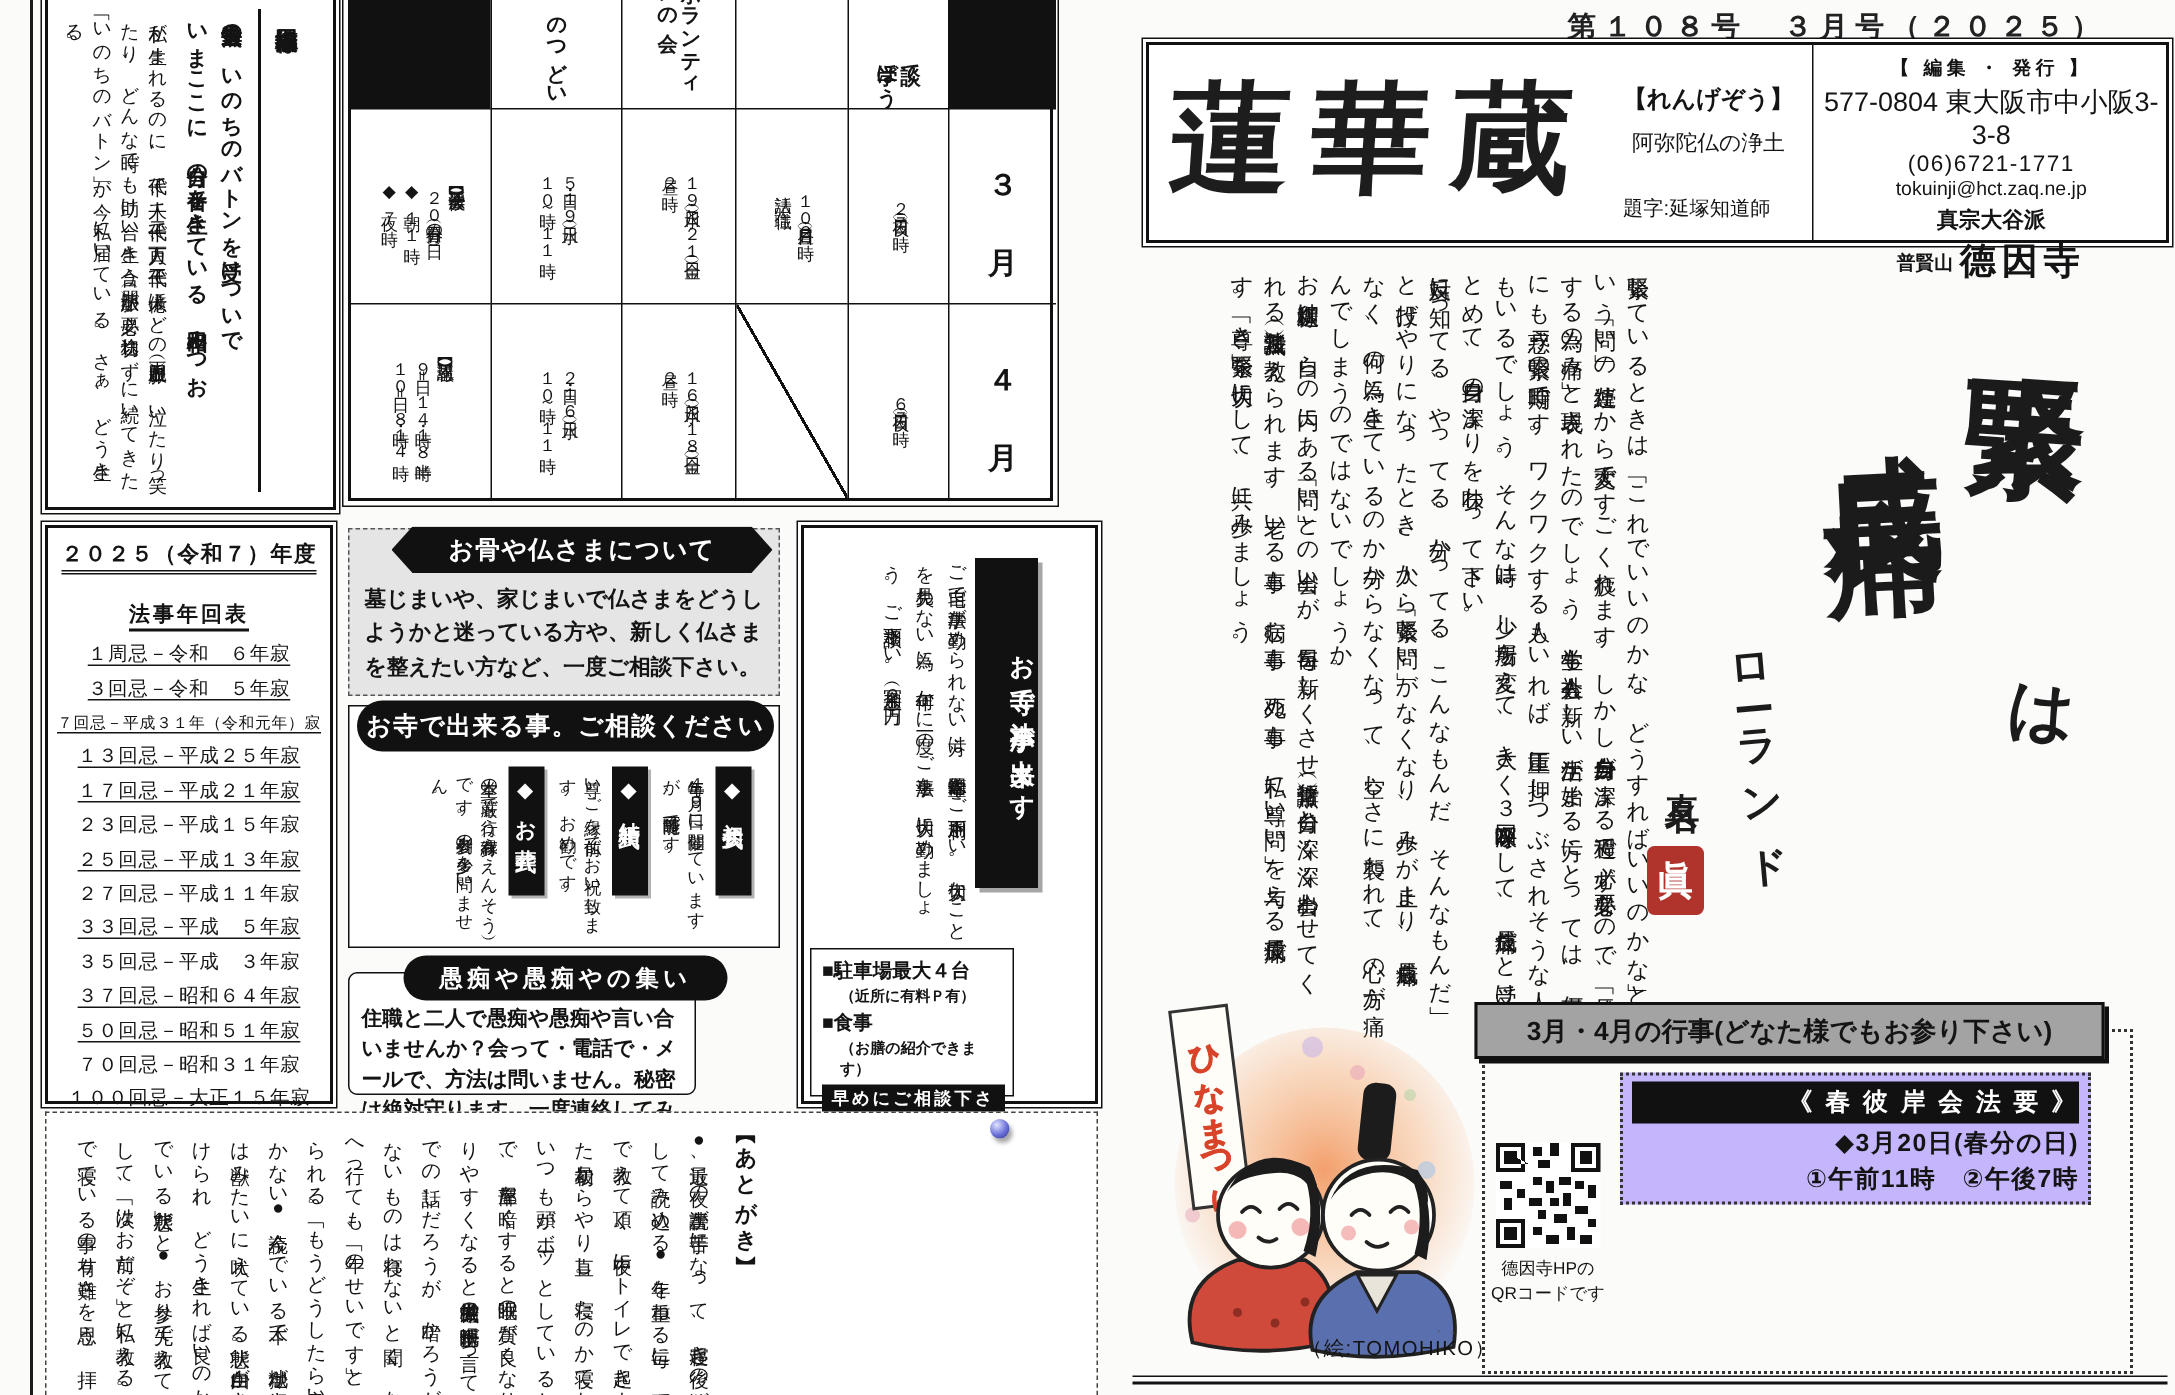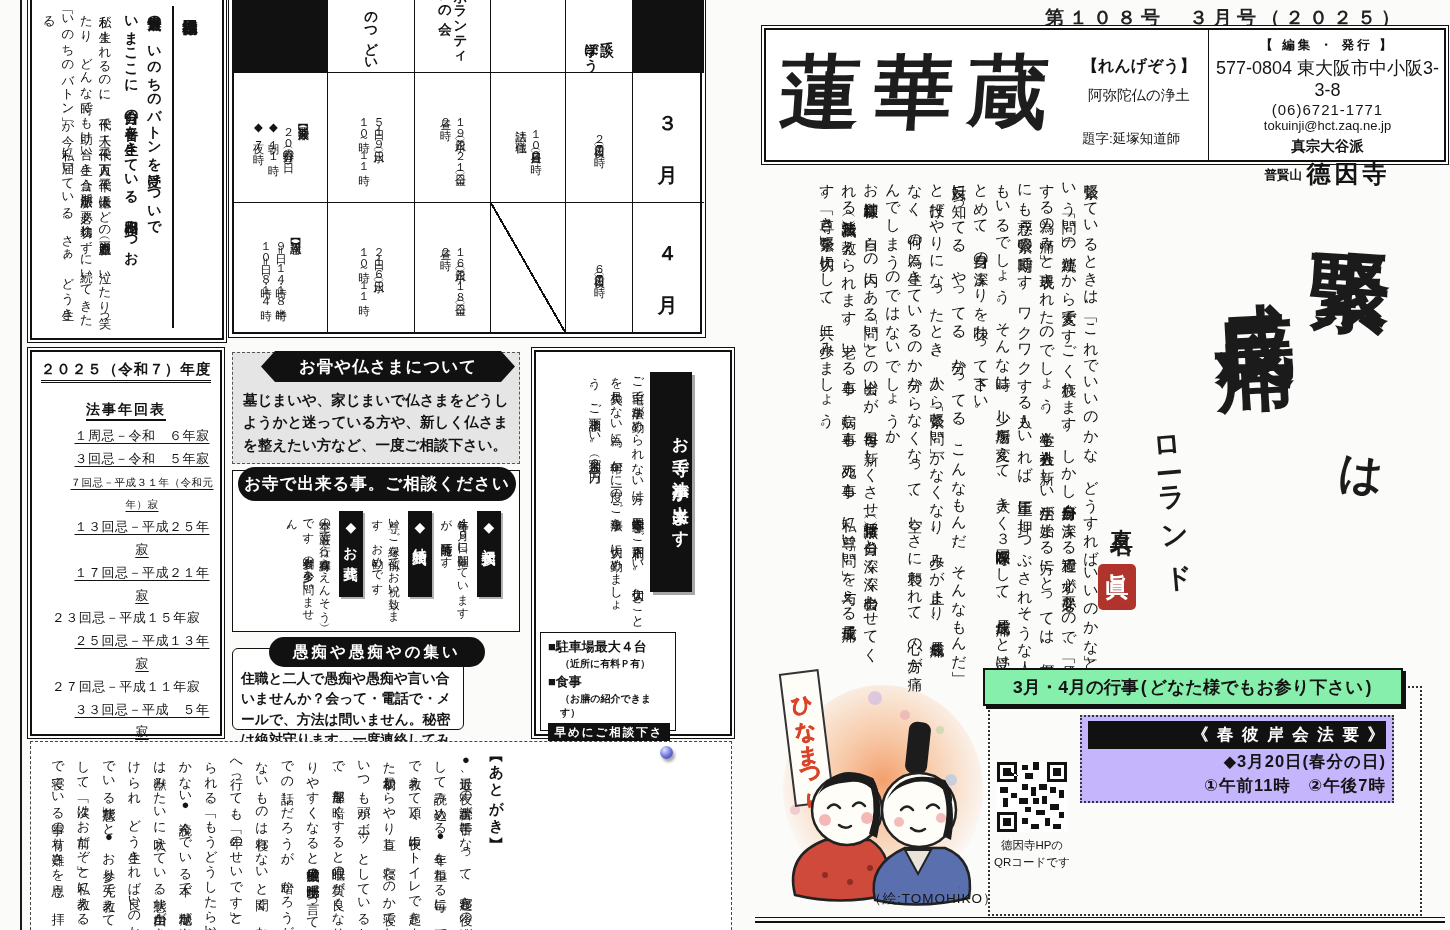--- a/index.html
+++ b/index.html
@@ -34,21 +34,21 @@
   .sched .cell-t { font-size:11.5px; line-height:15px; letter-spacing:-0.3px; }
   .sched .head-t { font-size:13.5px; line-height:15.5px; font-weight:bold; }
   .sched .month-t { font-size:20px; font-weight:bold; letter-spacing:30px; padding-top:6px; }
   .slash { background:linear-gradient(to top right, transparent calc(50% - 1px), #111 calc(50% - 1px), #111 calc(50% + 1px), transparent calc(50% + 1px)); }
 
   .nenki { left:30px; top:350px; width:192px; height:386px; padding:8px 4px; text-align:center; }
   .nenki-title { font-size:14.5px; font-weight:bold; letter-spacing:1px; border-bottom:3px double #111; display:inline-block; padding-bottom:1px; }
   .nenki-sub { font-size:14px; font-weight:bold; letter-spacing:2px; border-bottom:2px solid #111; display:inline-block; margin-top:18px; }
   .nenki-rows { margin-top:4px; }
   .nenki-row { font-size:13px; letter-spacing:0.5px; line-height:22.8px; }
-  .nenki-row.u { text-decoration:underline; text-underline-offset:3px;margin-left:32px; }
+  .nenki-row.u { text-decoration:underline; text-underline-offset:3px; }
   .nenki-row.small { font-size:10.5px; }
 
   .bones { left:232px; top:352px; width:288px; height:112px; border:1.5px dashed #555; background:#e5e5e5; }
   .ribbon { position:absolute; left:28px; top:-2px; width:254px; height:31px; background:#111; color:#fff;
             font-weight:bold; font-size:16.5px; letter-spacing:1px; display:flex; align-items:center; justify-content:center;
             clip-path:polygon(0 50%, 14px 0, calc(100% - 14px) 0, 100% 50%, calc(100% - 14px) 100%, 14px 100%); }
   .bones-body { padding:36px 10px 0 10px; font-weight:bold; font-size:14.5px; line-height:1.55; }
 
   .services { left:232px; top:470px; width:288px; height:162px; border:1.5px solid #111; background:#fff; }
   .services-head { position:absolute; left:5px; top:-4px; width:278px; height:34px; background:#111; color:#fff;
@@ -108,23 +108,23 @@
   .cal-attr { left:404px; top:406px; font-size:27px; letter-spacing:9px; transform:rotate(-5deg); font-weight:700; }
   .cal-sign { left:356px; top:498px; font-size:23px; letter-spacing:4px; font-weight:700; }
   .seal { left:348px; top:552px; width:38px; height:46px; background:#b0342b; border-radius:5px; color:#fff;
           display:flex; align-items:center; justify-content:center; font-size:26px; font-weight:bold;
           font-family:"Liberation Serif","DejaVu Serif",serif; }
 
   .hina { left:5px; top:648px; width:232px; height:254px; }
   .credit { left:118px; top:878px; font-size:13.5px; letter-spacing:1px; }
 
   .events-outer { left:238px; top:674px; width:434px; height:230px; border:2px dotted #333; }
-  .events-title { left:233px; top:656px; width:420px; height:38px; background:#86efac; border:2px solid #111;
+  .events-title { left:233px; top:656px; width:420px; height:38px; background:#a3a3a3; border:2px solid #111;
                   box-shadow:3px 3px 0 #111; display:flex; align-items:center; justify-content:center;
-                  font-weight:bold; font-size:17.5px;font-family:Liberation Mono, monospace; }
+                  font-weight:bold; font-size:17.5px; }
   .qr { left:247px; top:750px; width:70px; height:70px; }
   .qr-cap { left:227px; width:110px; text-align:center; font-size:11.5px; }
   .ev { background:#c4b5fd; border:2px dotted #333; padding:4px 6px; text-align:right; }
   .ev1 { left:330px; top:703px; width:314px; height:88px; }
   .ev2 { left:330px; top:797px; width:314px; height:101px; }
   .ev-title { background:#111; color:#fff; font-weight:bold; font-size:16.5px; letter-spacing:2px; padding:3px 0; }
   .ev-line { font-weight:bold; font-size:16.5px; margin-top:2px; letter-spacing:1px; }
   .ev-small { font-size:11.5px; letter-spacing:3.5px; margin-top:2px; }
 
   .foot-rule { left:5px; top:905px; width:690px; height:6px; border-top:1.5px solid #111; border-bottom:2.5px solid #111; }

